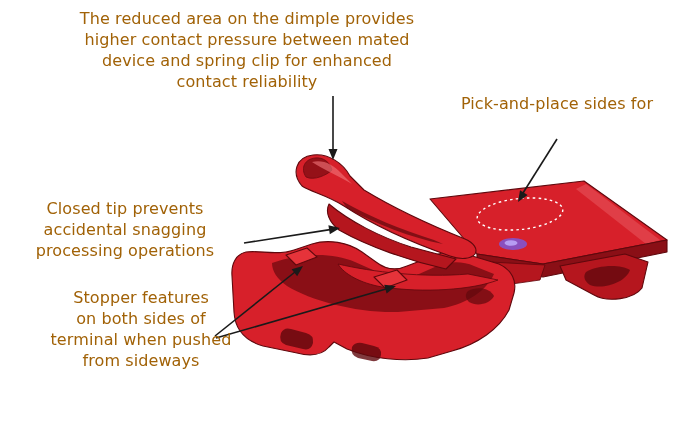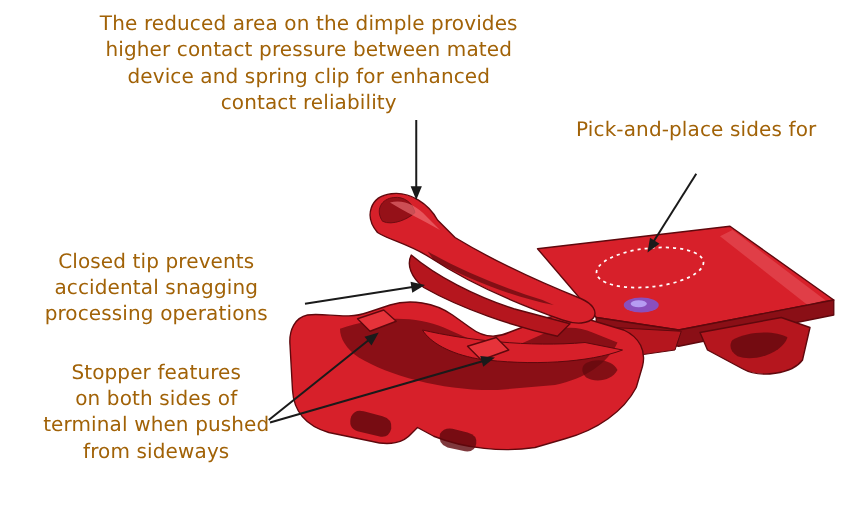--- a/index.html
+++ b/index.html
@@ -4,21 +4,21 @@
 <style>
   * { margin: 0; padding: 0; box-sizing: border-box; }
   html, body { width: 680px; height: 423px; background: #ffffff; }
   body { font-family: "DejaVu Sans", "Liberation Sans", sans-serif; }
   .stage { position: relative; width: 680px; height: 423px; background: #ffffff; overflow: hidden; }
   .clip-svg { position: absolute; left: 0; top: 0; width: 680px; height: 423px; }
   .ann { position: absolute; color: #a16207; font-size: 16px; line-height: 21px; text-align: center; letter-spacing: 0.1px; }
   .ann-dimple  { left: 28px;  top: 8px;   width: 438px; }
   .ann-pick    { left: 440px; top: 93px;  width: 234px; }
   .ann-tip     { left: 22px;  top: 174px; width: 206px; margin-top: 24px; }
-  .ann-stopper { left: 20px;  top: 287px; width: 210px; }
+  .ann-stopper { left: 36px;  top: 287px; width: 210px; }
   .outlined { stroke: #5f080d; stroke-width: 1.1; stroke-linejoin: round; }
   .thin-outline { stroke: #5f080d; stroke-width: 0.8; stroke-linejoin: round; }
   .no-stroke { stroke: none; }
   .arrow-line { stroke-width: 1.6; fill: none; }
   .arrow-head { stroke: none; }
   .dotted { fill: none; stroke-width: 1.4; stroke-dasharray: 2.5 3.2; }
 </style>
 </head>
 <body>
 

